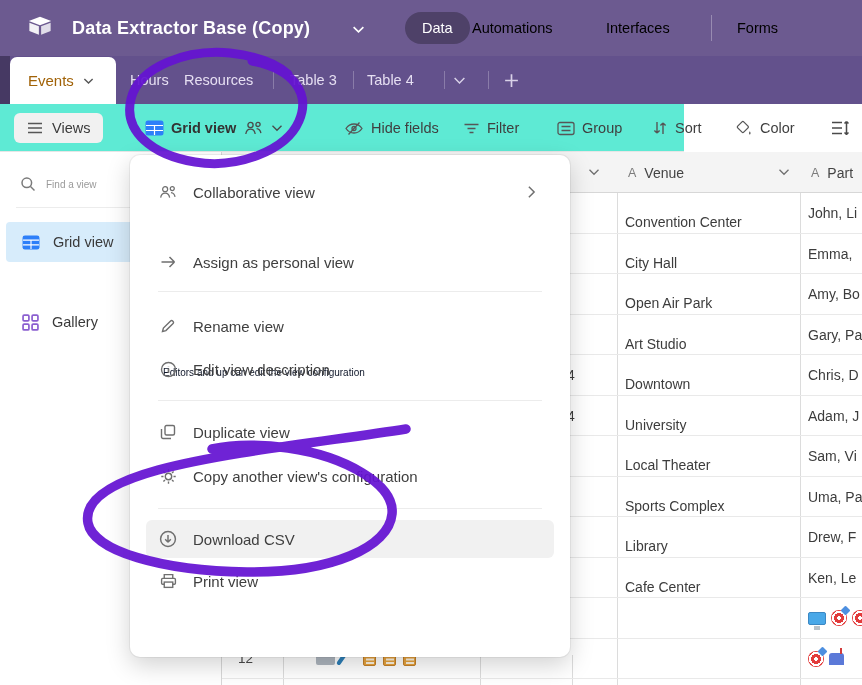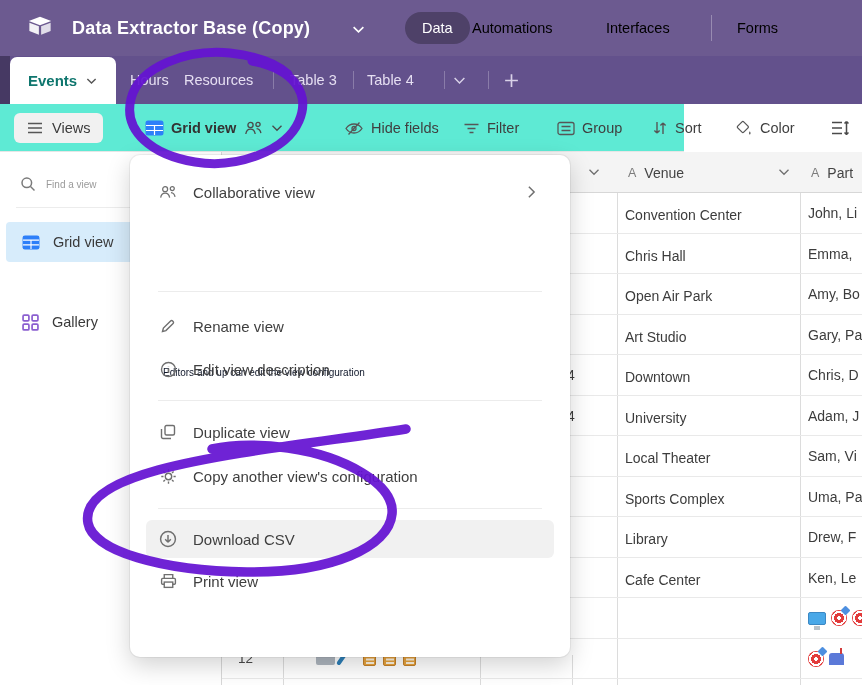--- a/index.html
+++ b/index.html
@@ -11,21 +11,21 @@
   .appbar { position:absolute; left:0; top:0; width:862px; height:56px; background:#6c5a90; }
   .app-title { position:absolute; left:72px; top:0; height:56px; line-height:56px; color:#fff; font-size:18px; font-weight:bold; letter-spacing:.2px; }
   .nav-item { position:absolute; top:0; height:56px; line-height:56px; color:#000000; font-size:14.5px; cursor:pointer; }
   .nav-pill { position:absolute; top:12px; height:32px; line-height:32px; padding:0 17px; border-radius:16px; background:rgba(0,0,0,0.28); color:#fff; font-size:14.5px; font-weight:500; }
   .nav-sep { position:absolute; top:15px; width:1px; height:26px; background:rgba(255,255,255,0.3); }
 
   
   .tabbar { position:absolute; left:0; top:56px; width:862px; height:48px; background:#63518c; }
   .tab-strip { position:absolute; left:0; top:0; width:10px; height:48px; background:#463963; }
   .tab-active { position:absolute; left:10px; top:1px; width:106px; height:47px; background:#fff; border-radius:7px 7px 0 0; display:flex; align-items:center; padding-left:18px; gap:9px; }
-  .tab-active span { font-size:15px; font-weight:bold; color:#0f766e; }
+  .tab-active span { font-size:15px; font-weight:normal; color:#a16207; }
   .tab-label { position:absolute; top:0; height:48px; line-height:48px; color:#e6dff2; font-size:14.5px; cursor:pointer; }
   .tab-sep { position:absolute; top:15px; width:1px; height:18px; background:rgba(255,255,255,0.25); }
 
   
   .toolbar { position:absolute; left:0; top:104px; width:684px; height:48px; background:#5eead4; border-bottom:1px solid #e6e6e6; }
   .views-btn { position:absolute; left:14px; top:9px; height:30px; background:#f1f1f1; border-radius:6px; display:flex; align-items:center; gap:9px; padding:0 13px; color:#3a3a3a; font-size:14.5px; font-weight:500; cursor:pointer; }
   .tb-item { position:absolute; top:0; height:48px; display:flex; align-items:center; gap:7px; color:#3f3f3f; font-size:14.5px; cursor:pointer; }
   .tb-item svg, .views-btn svg { color:#565656; }
   .viewname { font-weight:600; color:#333; }
 
@@ -38,21 +38,21 @@
   .side-item { position:absolute; left:6px; width:210px; height:40px; border-radius:4px; display:flex; align-items:center; gap:13px; padding-left:16px; font-size:14.5px; font-weight:500; color:#3a3a3a; cursor:pointer; }
   .side-item.sel { background:#d7ecfb; }
 
   
   .grid { position:absolute; left:222px; top:152px; width:640px; height:533px; background:#fff; overflow:hidden; }
   .ghead { position:absolute; left:0; top:0; width:640px; height:41px; background:#f4f4f4; border-bottom:1px solid #d7d7d7; }
   .hcell { position:absolute; top:0; height:41px; display:flex; align-items:center; gap:8px; font-size:14px; color:#444; }
   .ftype { color:#7c7c7c; font-size:12.5px; font-weight:500; }
   .vline { position:absolute; top:0; bottom:0; width:1px; background:#dcdcdc; }
   .grow { position:absolute; left:0; width:640px; height:40.5px; border-bottom:1px solid #e9e9e9; }
-  .cell-venue { position:absolute; left:403px; top:2px; width:172px; height:40px; line-height:40px; font-size:14px; color:#3c3c3c; overflow:hidden; white-space:nowrap; }
+  .cell-venue { position:absolute; left:403px; top:9px; width:172px; height:40px; line-height:40px; font-size:14px; color:#3c3c3c; overflow:hidden; white-space:nowrap; }
   .cell-part { position:absolute; left:586px; top:0; width:54px; height:40px; line-height:40px; font-size:14px; color:#3c3c3c; overflow:hidden; white-space:nowrap; }
   .frag { position:absolute; left:345px; top:0; width:12px; height:40px; line-height:40px; font-size:14px; color:#3c3c3c; overflow:hidden; }
   .rownum { position:absolute; left:16px; top:0; width:34px; height:40px; line-height:40px; font-size:13.5px; color:#4a4a4a; }
 
   
   .picto { position:absolute; top:0; height:40px; display:flex; align-items:center; gap:5px; }
   .p-dart { width:16px; height:16px; border-radius:50%; background:radial-gradient(circle, #fff 0 2px, #e23b3b 2px 5px, #fff 5px 7px, #e23b3b 7px 9px); position:relative; }
   .p-dart::after { content:""; position:absolute; right:-2px; top:-3px; width:7px; height:7px; background:#4d8fe0; transform:rotate(45deg); border-radius:1px; }
   .p-desktop { width:18px; height:13px; background:#49a8e8; border:1px solid #3b88c4; border-radius:2px; position:relative; }
   .p-desktop::after { content:""; position:absolute; left:5px; top:13px; width:6px; height:4px; background:#b9c2c9; }
@@ -233,21 +233,21 @@
         <span class="ftype">A</span>
         <span>Part</span>
       </div>
     </div>
 
     <div class="grow" style="top:41px;">
       <div class="cell-venue">Convention Center</div>
       <div class="cell-part">John, Li</div>
     </div>
     <div class="grow" style="top:81.5px;">
-      <div class="cell-venue">Chris Hall</div>
+      <div class="cell-venue">City Hall</div>
       <div class="cell-part">Emma,</div>
     </div>
     <div class="grow" style="top:122px;">
       <div class="cell-venue">Open Air Park</div>
       <div class="cell-part">Amy, Bo</div>
     </div>
     <div class="grow" style="top:162.5px;">
       <div class="cell-venue">Art Studio</div>
       <div class="cell-part">Gary, Pa</div>
     </div>
@@ -314,20 +314,28 @@
       </span>
       <span>Collaborative view</span>
       <span class="m-chevr">
         <svg width="9" height="14" viewBox="0 0 10 16">
           <path d="M2 2l6 6-6 6" fill="none" stroke="#6f6f6f" stroke-width="1.7"></path>
         </svg>
       </span>
     </div>
     <div class="m-caption">Editors and up can edit the view configuration</div>
 
+    <div class="m-item" style="top:92px;">
+      <span class="m-ic">
+        <svg width="17" height="14" viewBox="0 0 17 14" fill="none" stroke="#6f6f6f" stroke-width="1.5">
+          <path d="M1.5 7h13M14.5 7l-5-5M14.5 7l-5 5"></path>
+        </svg>
+      </span>
+      <span>Assign as personal view</span>
+    </div>
 
     <div class="m-div" style="top:136px;"></div>
 
     <div class="m-item" style="top:156px;">
       <span class="m-ic">
         <svg width="16" height="16" viewBox="0 0 16 16" fill="none" stroke="#6f6f6f" stroke-width="1.4">
           <path d="M2.5 13.5l.9-3.4 7.2-7.2a1.4 1.4 0 012 0l.5.5a1.4 1.4 0 010 2l-7.2 7.2z"></path>
         </svg>
       </span>
       <span>Rename view</span>

